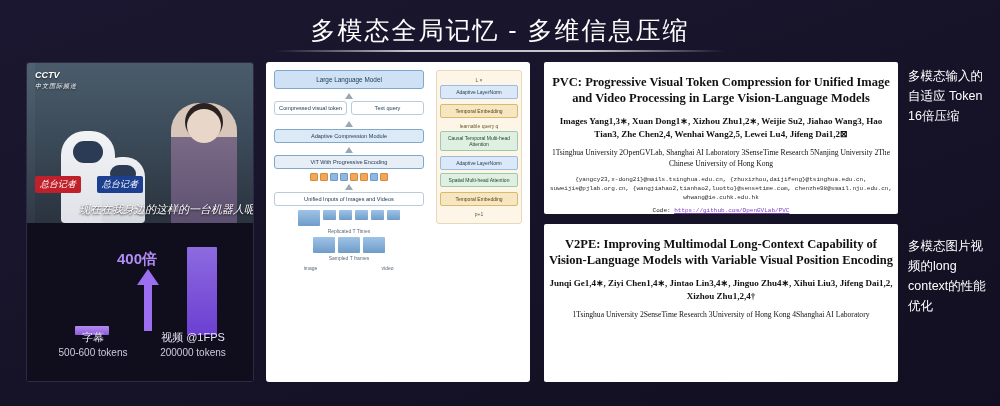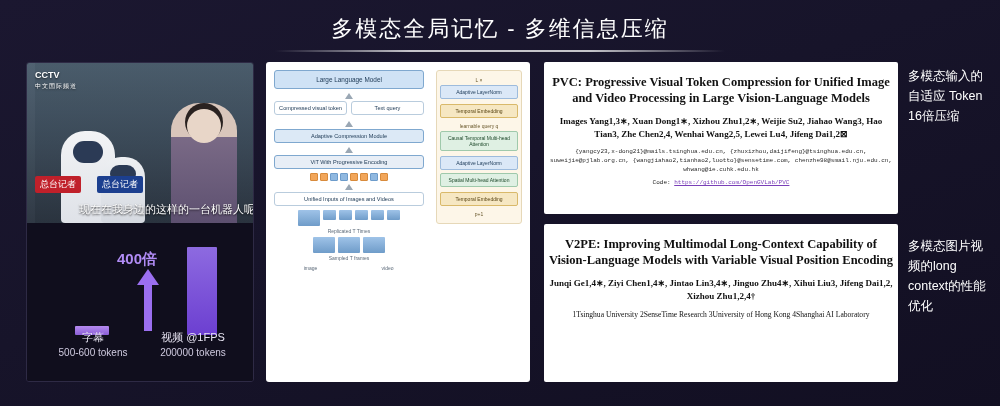--- a/index.html
+++ b/index.html
@@ -13,21 +13,21 @@
   .slide {
     position: relative;
     width: 1000px; height: 406px;
     background: linear-gradient(160deg, #1b1730 0%, #17142a 45%, #120f22 100%);
   }
   .slide-title {
     position: absolute;
     top: 14px; left: 0; width: 100%;
     text-align: center;
     color: #ffffff;
-    font-size: 22px;
+    font-size: 25px;
     letter-spacing: 2px;
     font-weight: 500;
   }
   .title-underline {
     position: absolute;
     top: 50px;
     left: 275px;
     width: 450px;
     height: 2px;
     background: linear-gradient(90deg, rgba(255,255,255,0) 0%, rgba(255,255,255,0.75) 30%, rgba(255,255,255,0.75) 70%, rgba(255,255,255,0) 100%);
@@ -41,20 +41,21 @@
     background: #100e1d;
     border: 1px solid #2e2a45;
     border-radius: 3px;
     overflow: hidden;
   }
   .video {
     position: relative;
     width: 228px; height: 160px;
     background: linear-gradient(180deg, #4c5e6e 0%, #3c4b59 50%, #2b3440 100%);
     overflow: hidden;
+    font-style: italic;
   }
   .video-bg-bars {
     position: absolute; inset: 0;
     background:
       linear-gradient(90deg, rgba(255,255,255,0.05) 0 8px, rgba(0,0,0,0.05) 8px 18px);
     opacity: .5;
   }
   .v-person {
     position: absolute;
     right: 18px; bottom: 0;
@@ -368,20 +369,21 @@
         <div class="ybox grn">Spatial Multi-head Attention</div>
         <div class="ybox">Temporal Embedding</div>
       </div>
       <div class="ylab">p+1</div>
     </div>
   </div>
 
   <div class="paper paper-1">
     <div class="p-title">PVC: Progressive Visual Token Compression for Unified Image and Video Processing in Large Vision-Language Models</div>
     <div class="p-authors">Images Yang1,3∗, Xuan Dong1∗, Xizhou Zhu1,2∗, Weijie Su2, Jiahao Wang3, Hao Tian3, Zhe Chen2,4, Wenhai Wang2,5, Lewei Lu4, Jifeng Dai1,2⊠</div>
+    <div class="p-affil">1Tsinghua University  2OpenGVLab, Shanghai AI Laboratory  3SenseTime Research  5Nanjing University  2The Chinese University of Hong Kong</div>
     <div class="p-mail">{yangcy23,x-dong21}@mails.tsinghua.edu.cn, {zhuxizhou,daijifeng}@tsinghua.edu.cn, suweijie@pjlab.org.cn, {wangjiahao2,tianhao2,luotto}@sensetime.com, chenzhe98@smail.nju.edu.cn, whwang@ie.cuhk.edu.hk</div>
     <div class="p-code">
       <span>Code:</span>
       <a href="#">https://github.com/OpenGVLab/PVC</a>
     </div>
   </div>
 
   <div class="paper paper-2">
     <div class="p-title">V2PE: Improving Multimodal Long-Context Capability of Vision-Language Models with Variable Visual Position Encoding</div>
     <div class="p-authors">Junqi Ge1,4∗, Ziyi Chen1,4∗, Jintao Lin3,4∗, Jinguo Zhu4∗, Xihui Liu3, Jifeng Dai1,2, Xizhou Zhu1,2,4†</div>

